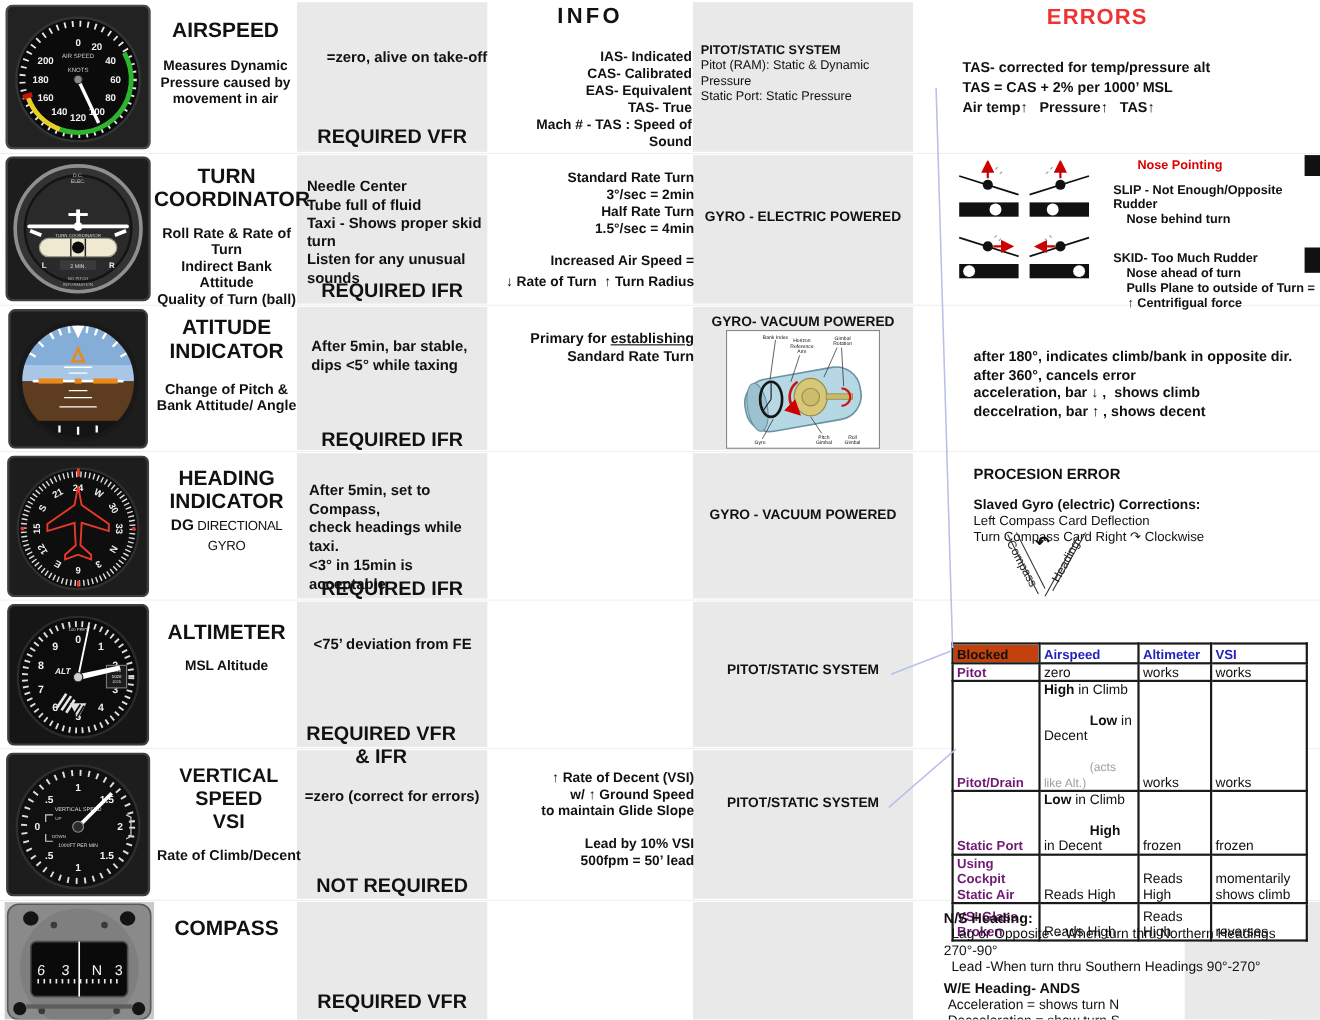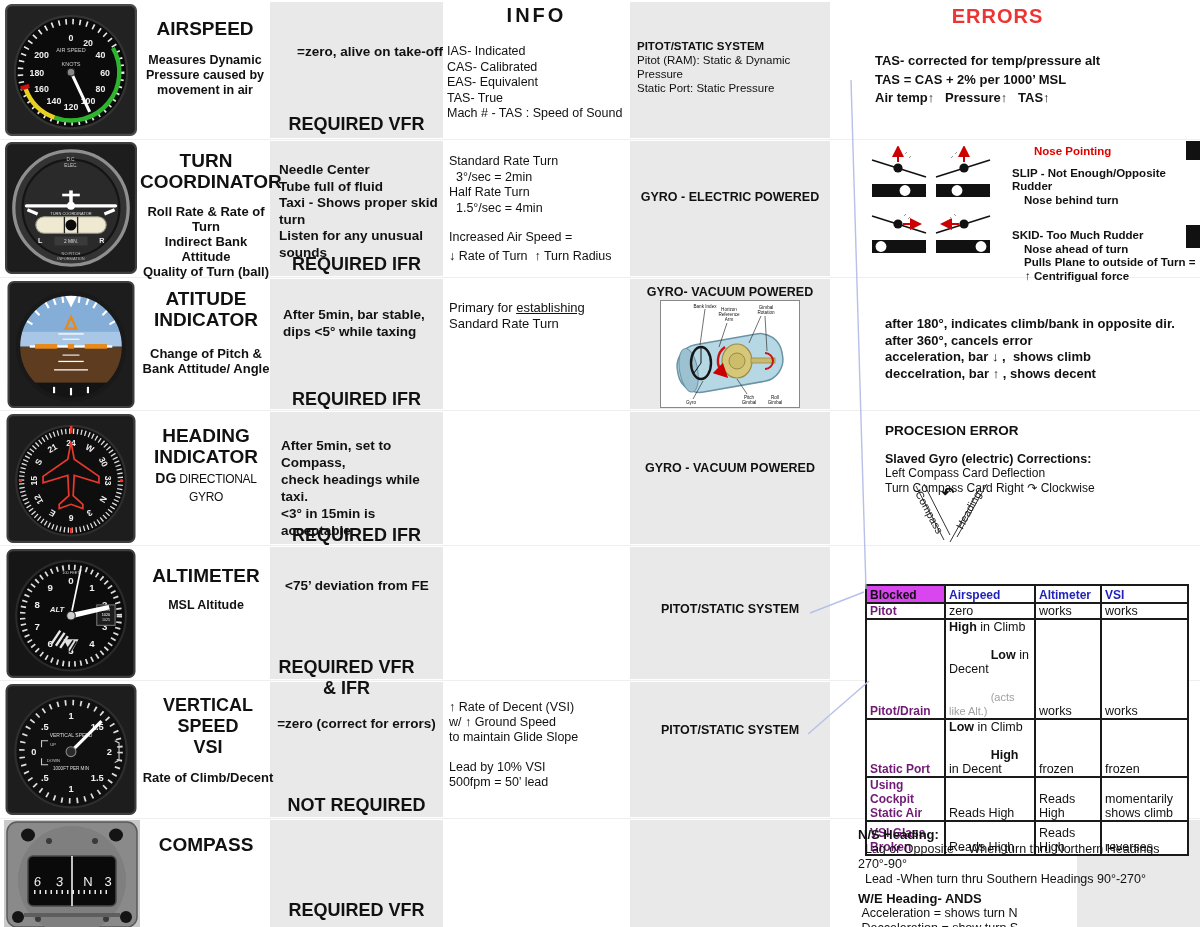--- a/index.html
+++ b/index.html
@@ -8,27 +8,27 @@
   .abs{position:absolute;}
   .gray{background:#e9e9e9;}
   .ctr{text-align:center;}
   .b{font-weight:bold;}
   .pre{white-space:pre-wrap;}
   .rowline{position:absolute;left:0;width:1200px;height:1px;background:#efefef;}
   .name{font-weight:bold;font-size:19px;line-height:21px;}
   .desc{font-weight:bold;font-size:12.5px;line-height:15px;}
   .pf{font-weight:bold;font-size:13.5px;line-height:16.5px;}
   .req{font-weight:bold;font-size:18px;}
-  .info{font-weight:normal;font-size:12.5px;line-height:15.5px;}
+  .info{font-weight:bold;font-size:12.5px;line-height:15.5px;text-align:right;}
   .sys{font-weight:bold;font-size:12.5px;}
   .err{font-weight:bold;font-size:13px;line-height:18.5px;}
   .u{text-decoration:underline;}
   table.blk{border-collapse:collapse;table-layout:fixed;background:#fff;font-size:12px;}
   table.blk td{border:2px solid #1a1a1a;padding:0 3px;vertical-align:bottom;overflow:hidden;}
-  td.hd{background:#d946ef;font-weight:bold;color:#111;vertical-align:middle;}
+  td.hd{background:#c2410c;font-weight:bold;color:#111;vertical-align:middle;}
   td.hb{color:#2222bb;font-weight:bold;vertical-align:middle;background:#fff;}
   td.gl{color:#701a75;font-weight:bold;white-space:pre-wrap;}
   td.v{font-weight:normal;font-size:12.5px;white-space:pre-wrap;}
   .note{color:#a0a0a0;font-size:11px;font-weight:normal;}
   svg text{font-family:"Liberation Sans",sans-serif;}
 </style>
 </head>
 <body>
 
 <div id="page">

